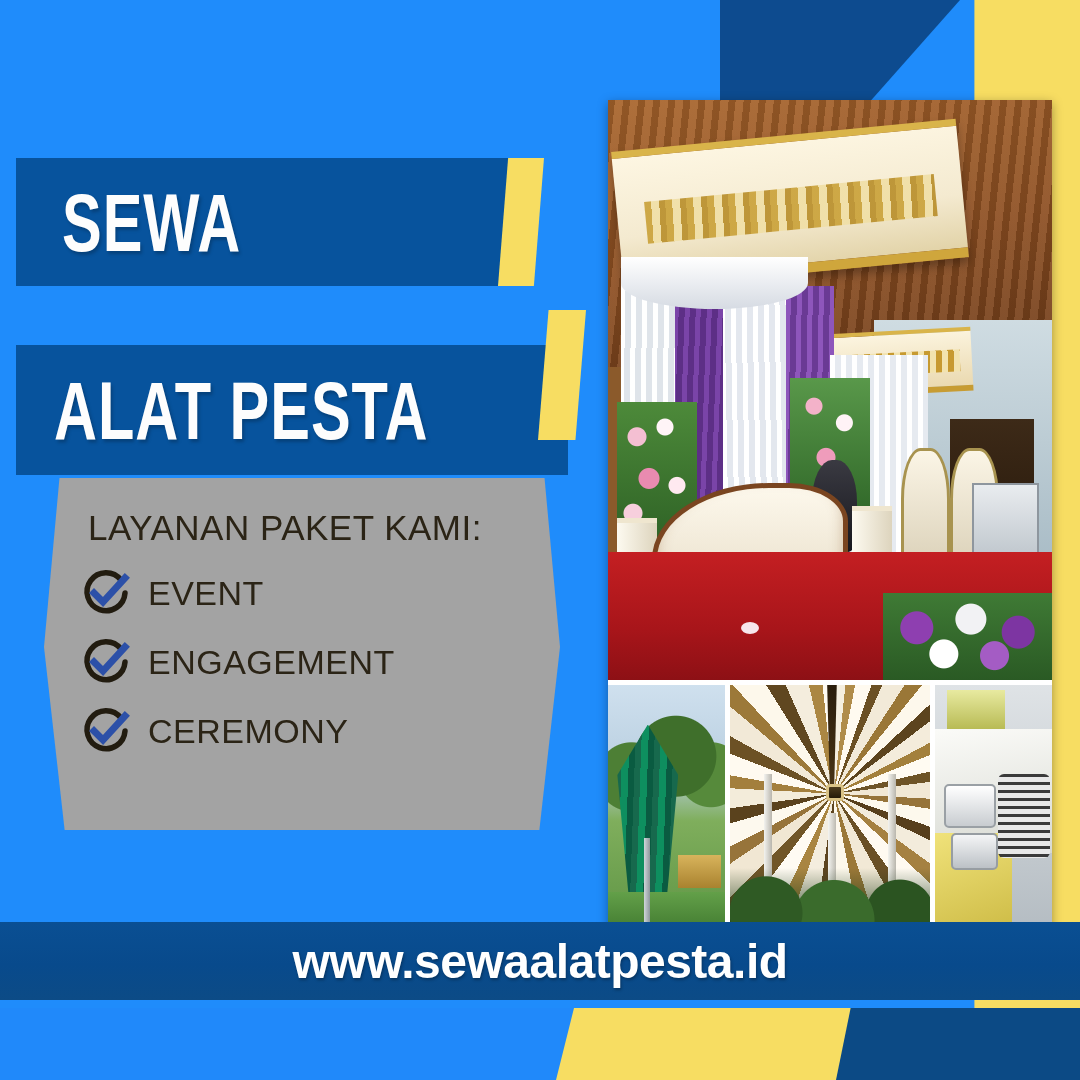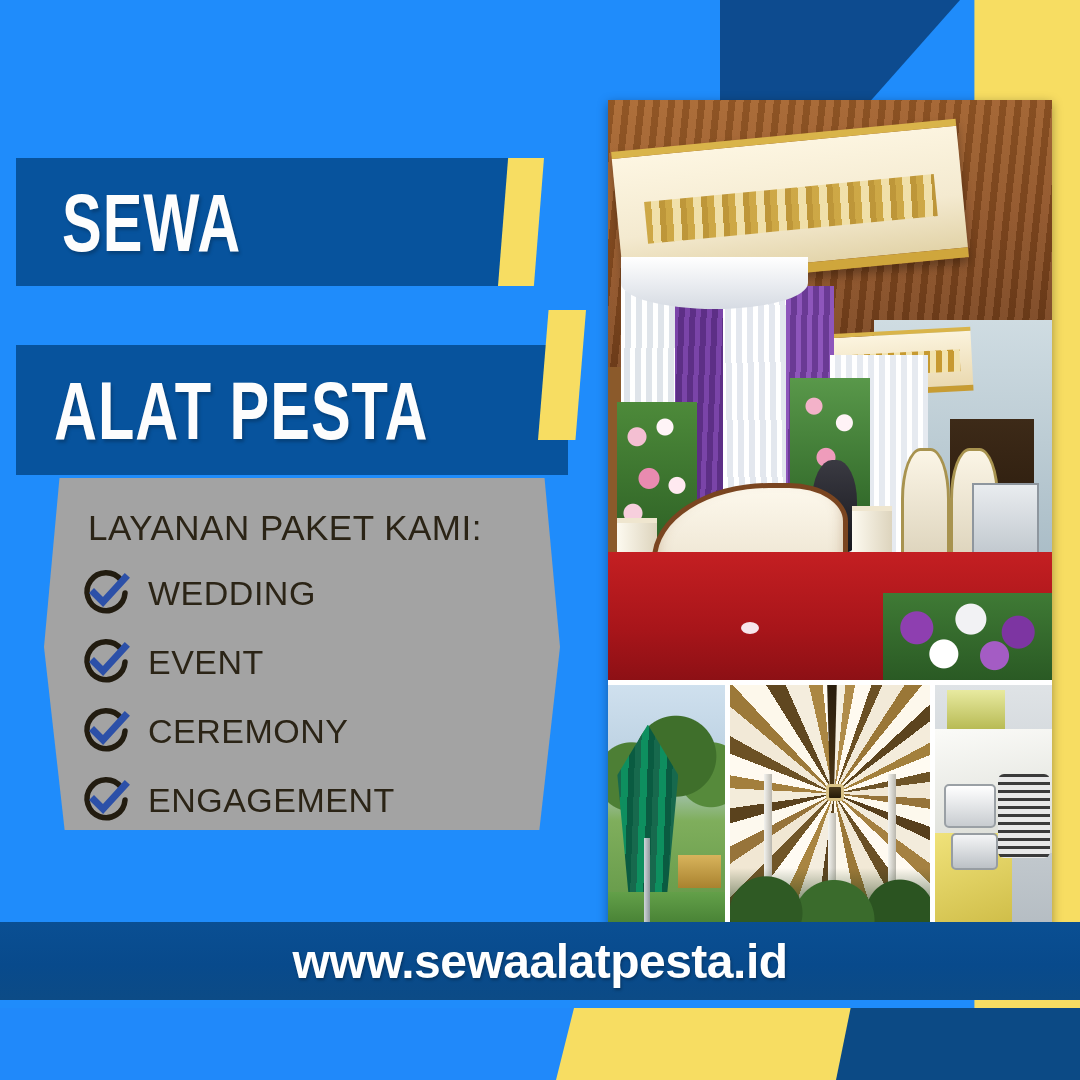--- a/index.html
+++ b/index.html
@@ -401,58 +401,49 @@
 <div class="banner-accent accent-1"></div>
 
 <div class="banner banner-2">
   <span class="banner-title">ALAT PESTA</span>
 </div>
 <div class="banner-accent accent-2"></div>
 
 <div class="services-card">
   <div class="services-heading">LAYANAN PAKET KAMI:</div>
 
-  <div class="service-row">
-    <span class="check-icon">
-      <svg viewBox="0 0 52 52">
-        <path d="M41 13 A19 19 0 1 0 45 26" fill="none" stroke="#221c10" stroke-width="5.5" stroke-linecap="round"></path>
-        <path d="M14 26 L23 35 L45 11" fill="none" stroke="#2c50a8" stroke-width="7" stroke-linecap="square" stroke-linejoin="miter"></path>
-      </svg>
-    </span>
-    <span class="service-label">WEDDING</span>
-  </div>
 
   <div class="service-row">
     <span class="check-icon">
       <svg viewBox="0 0 52 52">
         <path d="M41 13 A19 19 0 1 0 45 26" fill="none" stroke="#221c10" stroke-width="5.5" stroke-linecap="round"></path>
         <path d="M14 26 L23 35 L45 11" fill="none" stroke="#2c50a8" stroke-width="7" stroke-linecap="square" stroke-linejoin="miter"></path>
       </svg>
     </span>
     <span class="service-label">EVENT</span>
   </div>
 
   <div class="service-row">
     <span class="check-icon">
       <svg viewBox="0 0 52 52">
         <path d="M41 13 A19 19 0 1 0 45 26" fill="none" stroke="#221c10" stroke-width="5.5" stroke-linecap="round"></path>
         <path d="M14 26 L23 35 L45 11" fill="none" stroke="#2c50a8" stroke-width="7" stroke-linecap="square" stroke-linejoin="miter"></path>
       </svg>
     </span>
-    <span class="service-label">CEREMONY</span>
+    <span class="service-label">ENGAGEMENT</span>
   </div>
 
   <div class="service-row">
     <span class="check-icon">
       <svg viewBox="0 0 52 52">
         <path d="M41 13 A19 19 0 1 0 45 26" fill="none" stroke="#221c10" stroke-width="5.5" stroke-linecap="round"></path>
         <path d="M14 26 L23 35 L45 11" fill="none" stroke="#2c50a8" stroke-width="7" stroke-linecap="square" stroke-linejoin="miter"></path>
       </svg>
     </span>
-    <span class="service-label">ENGAGEMENT</span>
+    <span class="service-label">CEREMONY</span>
   </div>
 </div>
 
 <div class="photo-frame">
 
   <div class="photo-main">
     <div class="ceiling"></div>
     <div class="wall-right"></div>
     <div class="doorway"></div>
     <div class="canopy">

